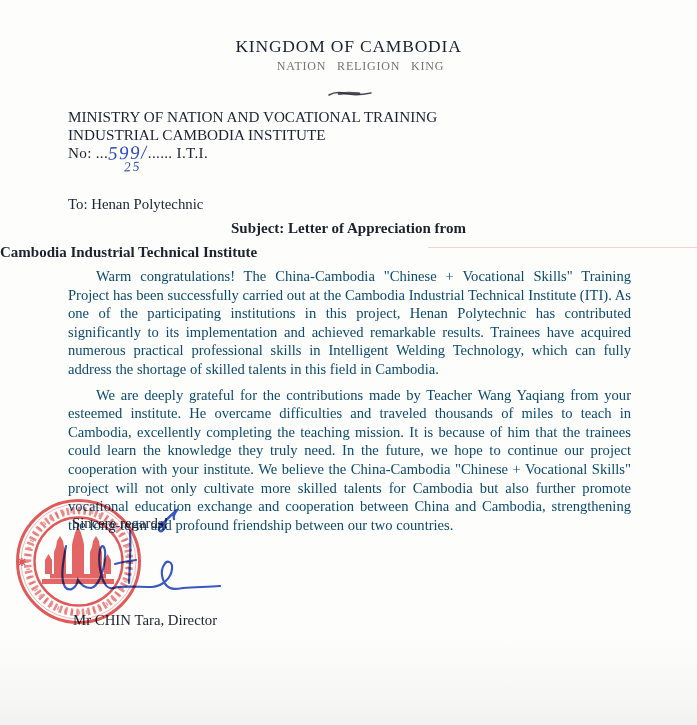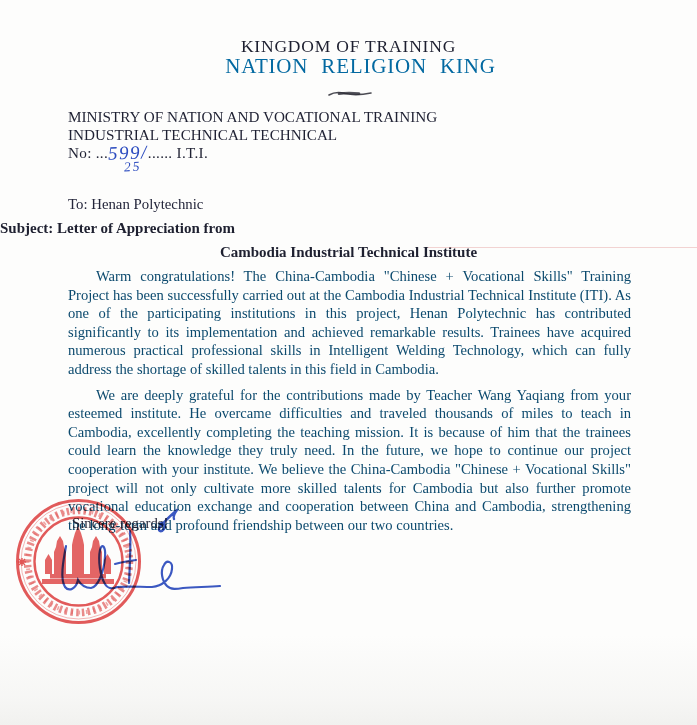--- a/index.html
+++ b/index.html
@@ -14,40 +14,40 @@
   }
   
   .page::after{
     content:"";position:absolute;left:0;right:0;bottom:0;height:90px;
     background:linear-gradient(to bottom,rgba(190,190,182,0) 0%,rgba(190,190,182,.10) 70%,rgba(180,180,172,.16) 100%);
     pointer-events:none;
   }
 
   .header-block{position:absolute;top:36px;left:0;width:697px;text-align:center;line-height:20px;}
   .kingdom{font-size:17.5px;letter-spacing:.8px;color:#1d1f30;}
-  .nation{font-size:21px;letter-spacing:.8px;word-spacing:7px;color:#0369a1;padding-left:24px;}
+  .nation{font-size:12px;letter-spacing:.8px;word-spacing:7px;color:#737373;padding-left:24px;}
   .divider{position:absolute;top:88px;left:326px;width:48px;height:12px;}
 
   .letterhead{position:absolute;top:108px;left:68px;font-size:15.2px;line-height:17.6px;color:#1f2133;}
   .ref-line{position:relative;letter-spacing:.3px;}
   .hand-num{
     font-size:19px;color:#2b4bbf;font-style:italic;letter-spacing:1.5px;
     position:relative;top:1px;display:inline-block;transform:rotate(-2deg);
     font-family:"Liberation Serif","DejaVu Serif",serif;
   }
   .hand-year{
     position:absolute;left:56px;top:15px;
     font-size:13.5px;color:#2b4bbf;font-style:italic;letter-spacing:2px;
     transform:rotate(-4deg);
   }
 
   .to-line{position:absolute;top:196px;left:68px;font-size:14.8px;font-family:Liberation Serif, serif;}
 
-  .subject1{position:absolute;top:220px;left:0;width:697px;text-align:left;font-weight:bold;font-size:15px;color:#1e2030;}
-  .subject2{position:absolute;top:244px;left:0;width:697px;text-align:center;font-weight:bold;font-size:15px;color:#1e2030;}
+  .subject1{position:absolute;top:220px;left:0;width:697px;text-align:center;font-weight:bold;font-size:15px;color:#1e2030;}
+  .subject2{position:absolute;top:244px;left:0;width:697px;text-align:left;font-weight:bold;font-size:15px;color:#1e2030;}
   .scan-line{position:absolute;top:247px;left:428px;width:269px;height:1px;background:rgba(228,160,160,.45);}
 
   .body-text{
     position:absolute;top:267px;left:68px;width:563px;
     font-size:14.6px;line-height:18.6px;text-align:justify;color:#0c4a6e;
   }
   .body-text p{margin:0;text-indent:28px;}
   .body-text p + p{margin-top:7px;}
 
   .regards{position:absolute;top:515px;left:72px;font-size:14.8px;color:#1f2133;}
@@ -56,49 +56,50 @@
   .ink-layer{position:absolute;mix-blend-mode:multiply;}
   .stamp-svg{top:496px;left:13px;}
   .sig-svg{top:500px;left:40px;}
 </style>
 </head>
 <body>
 
 <div class="page">
 
   <div class="header-block">
-    <div class="kingdom">KINGDOM OF TRAINING</div>
+    <div class="kingdom">KINGDOM OF CAMBODIA</div>
     <div class="nation">NATION RELIGION KING</div>
   </div>
   <svg class="divider" viewBox="0 0 48 12">
     <path d="M3,7 Q10,3 19,5.5 Q30,8 45,5" fill="none" stroke="#2b2b35" stroke-width="1.6" stroke-linecap="round" opacity=".85"></path>
     <path d="M13,5.8 Q22,4.2 33,5.6" fill="none" stroke="#2b2b35" stroke-width="2.6" stroke-linecap="round" opacity=".8"></path>
   </svg>
 
   <div class="letterhead">
     <div>MINISTRY OF NATION AND VOCATIONAL TRAINING</div>
-    <div>INDUSTRIAL TECHNICAL TECHNICAL</div>
+    <div>INDUSTRIAL CAMBODIA INSTITUTE</div>
     <div class="ref-line">
       <span>No: ...</span><span class="hand-num">599/</span><span>......</span><span> I.T.I.</span>
       <span class="hand-year">25</span>
     </div>
   </div>
 
   <div class="to-line">To: Henan Polytechnic</div>
 
   <div class="subject1">Subject: Letter of Appreciation from</div>
   <div class="subject2">Cambodia Industrial Technical Institute</div>
   <div class="scan-line"></div>
 
   <div class="body-text">
     <p>Warm congratulations! The China-Cambodia "Chinese + Vocational Skills" Training Project has been successfully carried out at the Cambodia Industrial Technical Institute (ITI). As one of the participating institutions in this project, Henan Polytechnic has contributed significantly to its implementation and achieved remarkable results. Trainees have acquired numerous practical professional skills in Intelligent Welding Technology, which can fully address the shortage of skilled talents in this field in Cambodia.</p>
     <p>We are deeply grateful for the contributions made by Teacher Wang Yaqiang from your esteemed institute. He overcame difficulties and traveled thousands of miles to teach in Cambodia, excellently completing the teaching mission. It is because of him that the trainees could learn the knowledge they truly need. In the future, we hope to continue our project cooperation with your institute. We believe the China-Cambodia "Chinese + Vocational Skills" project will not only cultivate more skilled talents for Cambodia but also further promote vocational education exchange and cooperation between China and Cambodia, strengthening the long-term and profound friendship between our two countries.</p>
   </div>
 
   <div class="regards">Sincere regards!</div>
+  <div class="director">Mr CHIN Tara, Director</div>
 
   <svg class="ink-layer stamp-svg" width="131" height="131" viewBox="0 0 131 131">
     <g stroke="#e04545" fill="none" opacity="0.88">
       <circle cx="65.5" cy="65.5" r="61" stroke-width="3"></circle>
       <circle cx="65.5" cy="65.5" r="57.5" stroke-width="0.8" opacity="0.55"></circle>
       <circle cx="65.5" cy="65.5" r="44" stroke-width="2.4"></circle>
 
       <circle cx="65.5" cy="65.5" r="51" stroke-width="7.5" stroke-dasharray="2.5 3.2" opacity="0.7"></circle>
       <circle cx="65.5" cy="65.5" r="51" stroke-width="4" stroke-dasharray="1.5 5.8" stroke-dashoffset="2" opacity="0.55"></circle>
     </g>

